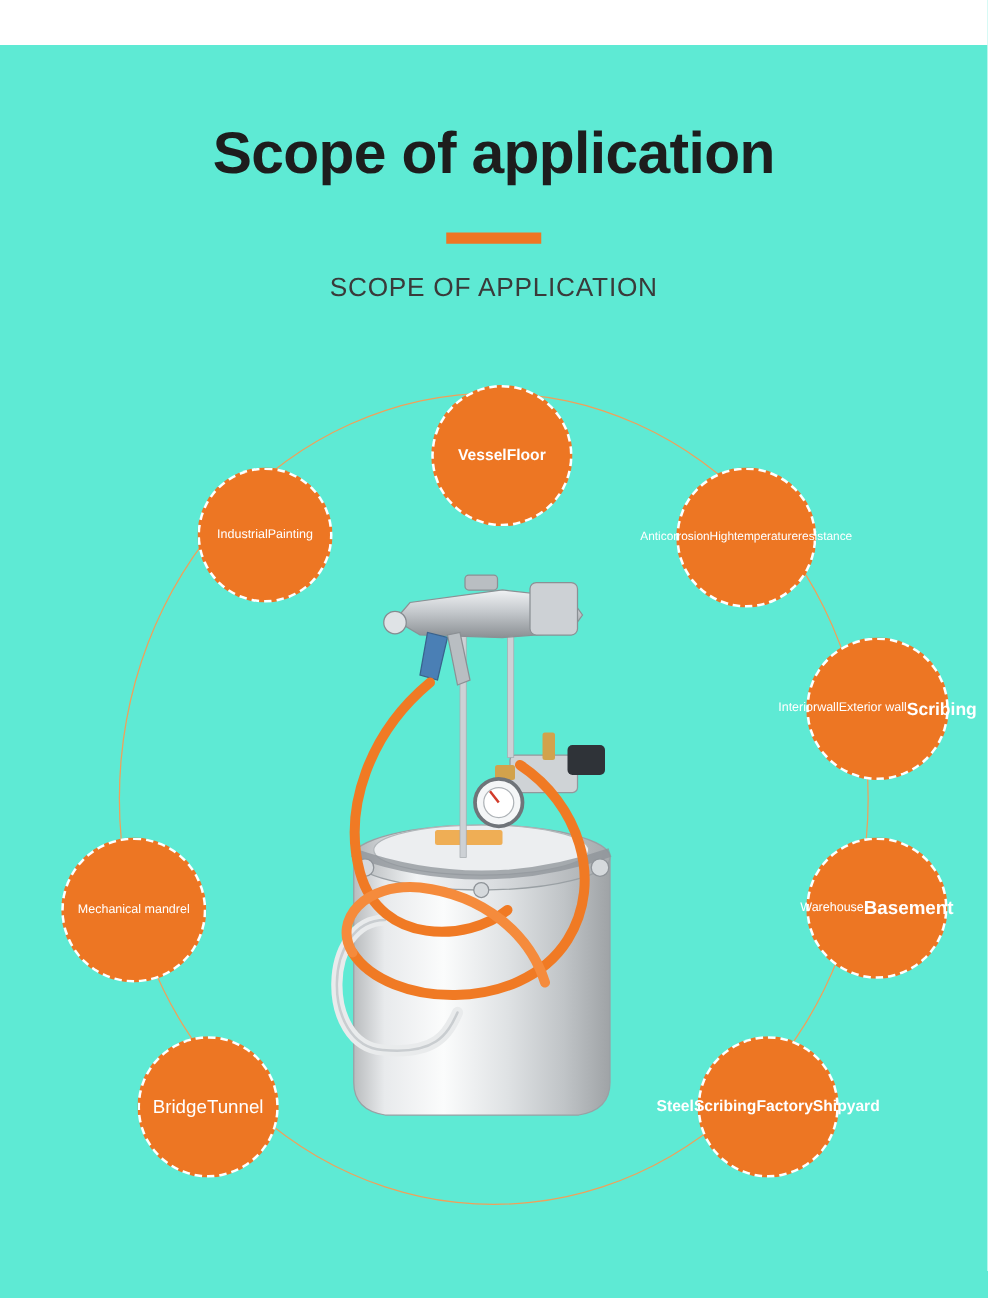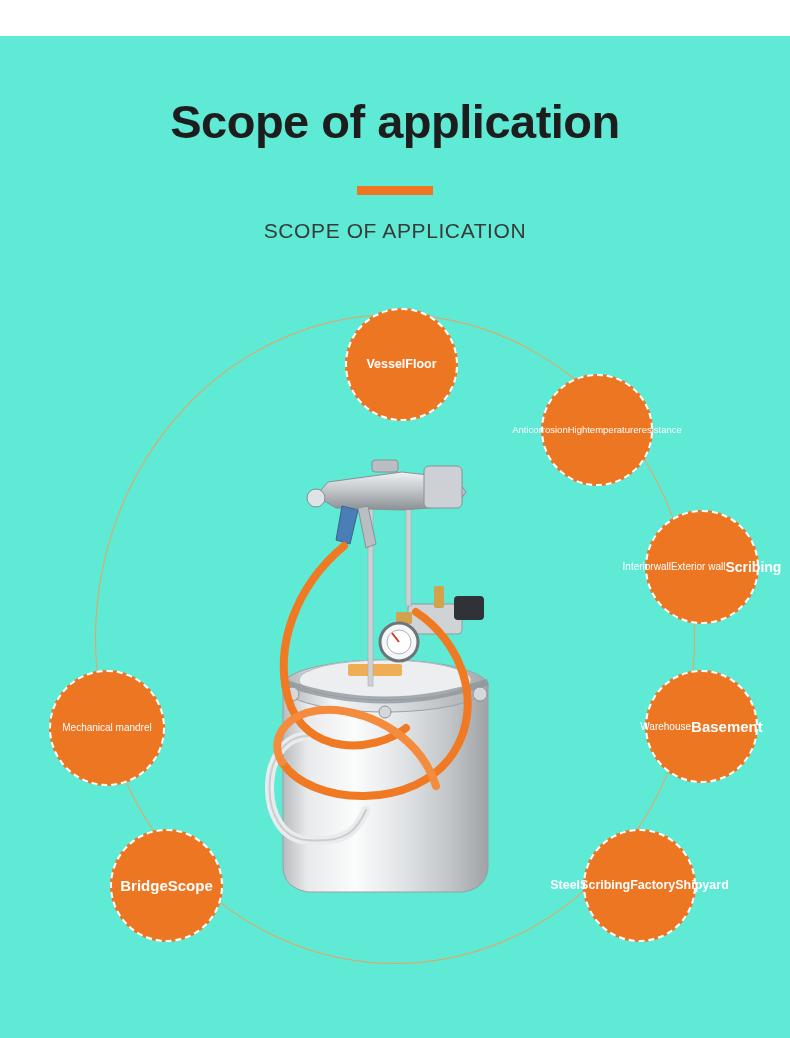--- a/index.html
+++ b/index.html
@@ -87,33 +87,33 @@
     line-height: 1.18;
     box-sizing: border-box;
     padding: 4px;
   }
   .bubble.dashed {
     border: 2px dashed #ffffff;
   }
   .bubble .ln { display: block; white-space: nowrap; }
   .b-sm .ln { font-size: 10px; }
   .b-md .ln { font-size: 12.5px; font-weight: bold; }
-  .b-lg .ln { font-size: 15px; font-weight: bold; }
+  .b-lg .ln { font-size: 15px; font-weight: normal; }
   .b-tiny .ln { font-size: 9.5px; }
 
   
   #bub-vessel      { left: 345px; top: 272px;  width: 113px; height: 113px; }
   #bub-industrial  { left: 158px; top: 338px;  width: 108px; height: 108px; }
   #bub-anticorr    { left: 541px; top: 338px;  width: 112px; height: 112px; }
   #bub-home        { left: 49px;  top: 472px;  width: 116px; height: 116px; }
   #bub-interior    { left: 645px; top: 474px;  width: 114px; height: 114px; }
   #bub-mech        { left: 49px;  top: 634px;  width: 116px; height: 116px; }
   #bub-warehouse   { left: 645px; top: 634px;  width: 113px; height: 113px; }
   #bub-bridge      { left: 110px; top: 793px;  width: 113px; height: 113px; }
-  #bub-steel       { left: 583px; top: 793px;  width: 113px; height: 113px; text-align: right; }
+  #bub-steel       { left: 558px; top: 793px;  width: 113px; height: 113px; text-align: right; }
 </style>
 </head>
 <body>
 
 <div id="page">
 
   <div class="title">Scope of application</div>
   <div class="rule"></div>
   <div class="subtitle">SCOPE OF APPLICATION</div>
 
@@ -185,20 +185,24 @@
       <path d="M168 176 C 214 206, 236 268, 206 316 C 168 376, 62 370, 34 326" fill="none" stroke="#f07a24" stroke-width="8" stroke-linecap="round"></path>
       <path d="M34 326 C 18 300, 44 270, 88 274 C 140 280, 176 312, 188 350" fill="none" stroke="#f58b3c" stroke-width="8" stroke-linecap="round"></path>
     </svg>
   </div>
 
   <div class="bubble dashed b-md" id="bub-vessel">
     <span class="ln">Vessel</span>
     <span class="ln">Floor</span>
   </div>
 
+  <div class="bubble dashed b-sm" id="bub-industrial">
+    <span class="ln">Industrial</span>
+    <span class="ln">Painting</span>
+  </div>
 
   <div class="bubble dashed b-tiny" id="bub-anticorr">
     <span class="ln">Anticorrosion</span>
     <span class="ln">High</span>
     <span class="ln">temperature</span>
     <span class="ln">resistance</span>
   </div>
 
 
   <div class="bubble dashed b-sm" id="bub-interior">
@@ -212,21 +216,21 @@
     <span class="ln">Warehouse</span>
     <span class="ln" style="font-size:15px;font-weight:bold;">Basement</span>
   </div>
 
   <div class="bubble dashed b-sm" id="bub-mech">
     <span class="ln">Mechanical mandrel</span>
   </div>
 
   <div class="bubble dashed b-lg" id="bub-bridge">
     <span class="ln">Bridge</span>
-    <span class="ln">Scope</span>
+    <span class="ln">Tunnel</span>
   </div>
 
   <div class="bubble dashed b-md" id="bub-steel">
     <span class="ln">Steel</span>
     <span class="ln">Scribing</span>
     <span class="ln">Factory</span>
     <span class="ln">Shipyard</span>
   </div>
 
 </div>

